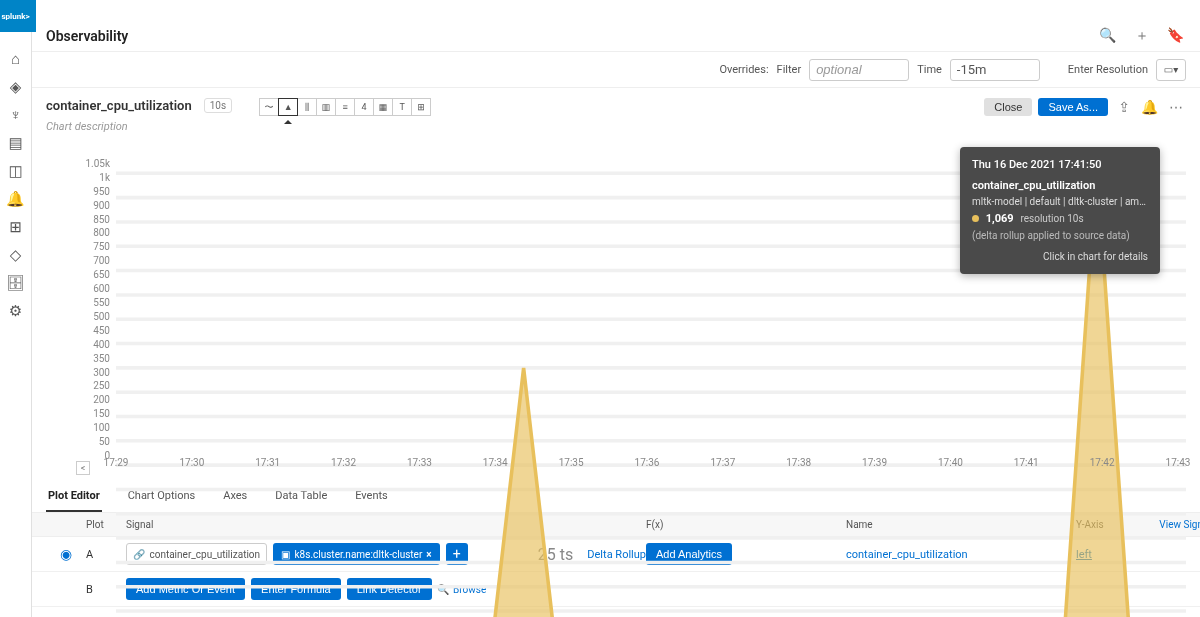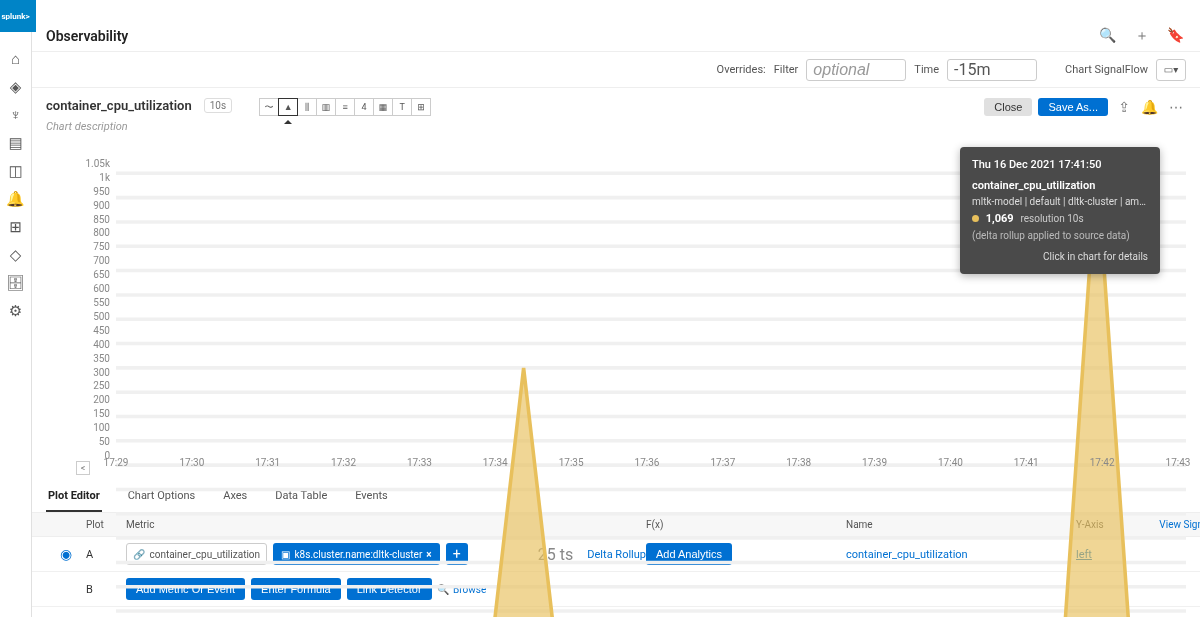--- a/index.html
+++ b/index.html
@@ -7,21 +7,21 @@
 .app { display: flex; height: 617px; width: 1200px; }
 .sidebar { width: 32px; background: #fff; border-right: 1px solid #e0e0e0; display: flex; flex-direction: column; align-items: center; }
 .logo { width: 40px; height: 32px; background: #0084c7; display: flex; align-items: center; justify-content: center; color: #fff; font-size: 8px; font-weight: bold; }
 .nav-icons { display: flex; flex-direction: column; gap: 2px; padding-top: 14px; align-items: center; }
 .nav-icons .ic { width: 28px; height: 26px; display: flex; align-items: center; justify-content: center; color: #555; cursor: pointer; font-size: 15px; }
 .main { flex: 1; display: flex; flex-direction: column; overflow: hidden; margin-top: 20px; }
 .topbar { height: 32px; display: flex; align-items: center; padding: 0 14px; border-bottom: 1px solid #eee; }
 .topbar .title { font-size: 14px; font-weight: 600; color: #222; }
 .topbar .right { margin-left: auto; display: flex; gap: 14px; color: #555; font-size: 16px; }
 .overrides { height: 36px; display: flex; align-items: center; padding: 0 14px; border-bottom: 1px solid #eee; gap: 8px; font-size: 11px; color: #555; justify-content: flex-end; }
-.overrides input, .overrides .sel { height: 22px; border: 1px solid #ccc; border-radius: 3px; padding: 0 6px; font-size: 16px; color: #555; background: #fff; }
+.overrides input, .overrides .sel { height: 22px; border: 1px solid #ccc; border-radius: 3px; padding: 0 6px; font-size: 13px; color: #555; background: #fff; }
 .overrides input::placeholder { font-style: italic; color: #999; }
 .overrides .sel { width: 78px; display: inline-flex; align-items: center; }
 .overrides .f { width: 100px; }
 .overrides .t { width: 90px; }
 .res-btn { width: 30px; height: 22px; border: 1px solid #ccc; border-radius: 3px; display: inline-flex; align-items: center; justify-content: center; font-size: 10px; }
 .chart-header { display: flex; align-items: flex-start; padding: 10px 14px 0 14px; position: relative; }
 .chart-title { font-size: 13px; font-weight: 600; }
 .badge { margin-left: 12px; font-size: 10px; border: 1px solid #ddd; border-radius: 3px; padding: 1px 5px; color: #777; }
 .vis-icons { display: flex; gap: 0; margin-left: 28px; }
 .vis-icons .vi { width: 20px; height: 18px; border: 1px solid #ccc; display: flex; align-items: center; justify-content: center; font-size: 9px; color: #555; cursor: pointer; margin-left: -1px; }
@@ -99,21 +99,21 @@
         <span class="icon-btn">🔖</span>
       </div>
     </div>
 
     <div class="overrides">
       <span>Overrides:</span>
       <span>Filter</span>
       <input class="f" placeholder="optional" style="">
       <span>Time</span>
       <div class="sel t">-15m</div>
-      <span style="margin-left:20px">Chart SignalFlow</span>
+      <span style="margin-left:20px">Enter Resolution</span>
       <div class="res-btn">▭▾</div>
     </div>
 
     <div class="chart-header">
       <span class="chart-title">container_cpu_utilization</span>
       <span class="badge">10s</span>
       <div class="vis-icons">
         <div class="vi">〜</div>
         <div class="vi sel">▲</div>
         <div class="vi">⫼</div>
@@ -222,21 +222,21 @@
       <div class="tab">Chart Options</div>
       <div class="tab">Axes</div>
       <div class="tab">Data Table</div>
       <div class="tab">Events</div>
     </div>
 
     <div class="plot-table">
       <div class="plot-hdr">
         <div></div>
         <div>Plot</div>
-        <div>Metric</div>
+        <div>Signal</div>
         <div>F(x)</div>
         <div>Name</div>
         <div>Y-Axis</div>
         <div class="view-sf"><span class="nolink">View SignalFlow</span></div>
       </div>
 
       <div class="plot-row">
         <div class="eye">◉</div>
         <div>A</div>
         <div class="sig-wrap">

